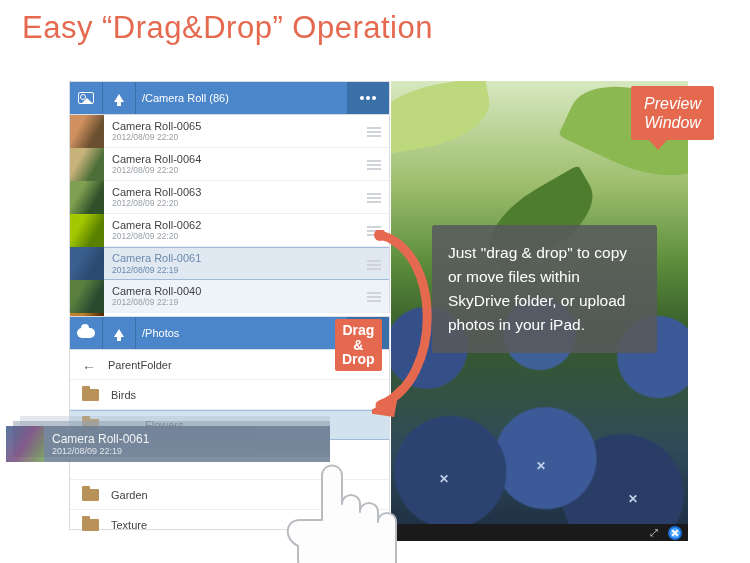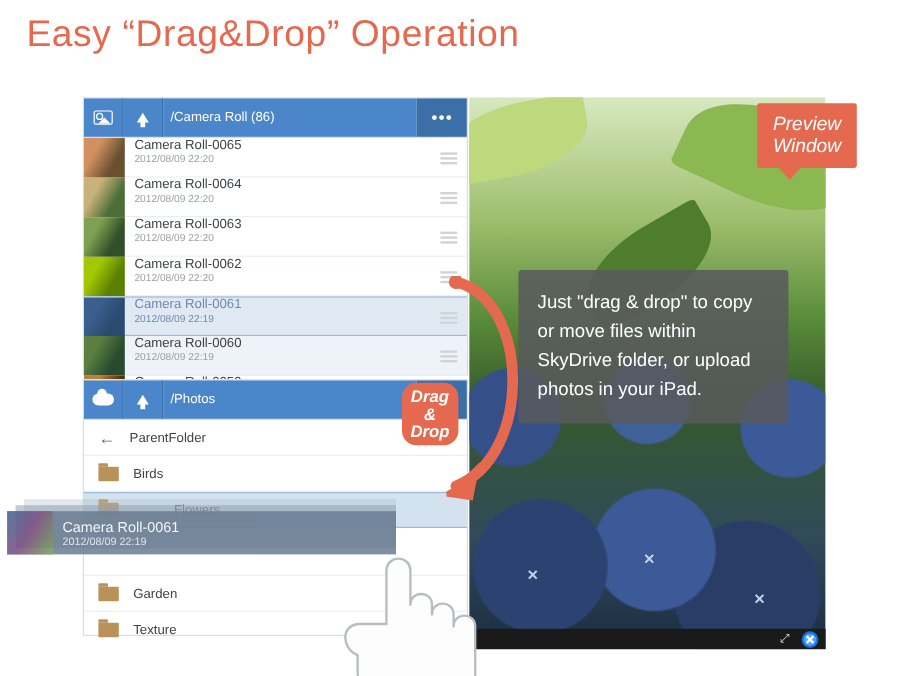--- a/index.html
+++ b/index.html
@@ -57,21 +57,21 @@
   .cloud-icon {
     width:18px; height:10px; border-radius:10px; background:#fff; position:relative;
   }
   .cloud-icon::before{
     content:""; position:absolute; width:8px; height:8px; background:#fff; border-radius:50%;
     top:-4px; left:4px;
   }
 
   .file-list { position:relative; }
   .file-row {
-    height: 33px; border-bottom:1px solid #eceff2; display:flex; align-items:flex-start;
+    height: 33px; border-bottom:1px solid #eceff2; display:flex; align-items:center;
     position:relative;
   }
   .file-row.selected { background:#e0e9f2; border-top:1px solid #9fb9d9; border-bottom:1px solid #9fb9d9; }
   .file-row.selected2 { background:#edf3f9; }
   .thumb {
     width:34px; height:33px; background:linear-gradient(135deg,#6a4,#384,#a86); flex:0 0 auto;
   }
   .thumb.t1{background:linear-gradient(120deg,#d09060 30%,#6a5030 70%)}
   .thumb.t2{background:linear-gradient(120deg,#c7b27a 30%,#4c6e38 70%)}
   .thumb.t3{background:linear-gradient(120deg,#7fa050 30%,#30502a 70%)}
@@ -160,22 +160,22 @@
   }
   .tag-preview::after{
     content:""; position:absolute; left:18px; bottom:-10px;
     border-left:9px solid transparent; border-right:9px solid transparent;
     border-top:10px solid #e5694f;
   }
 
   
   .tag-dnd{
     position:absolute; left:335px; top:319px; padding:4px 7px;
-    background:#e5694f; color:#fff; font-size:14px; font-style:italic; font-weight:600;
-    line-height:1.05; border-radius:12px; z-index:6; text-align:center;
+    background:#e5694f; color:#fff; font-size:14px; font-weight:600;
+    line-height:1.05; border-radius:2px; z-index:6; text-align:center;
   }
 
   
   .arrow-wrap{ position:absolute; left:372px; top:230px; width:70px; height:195px; z-index:5; }
   .arrow-wrap svg{ width:100%; height:100%; }
 
   
   .desc-box{
     position:absolute; left:432px; top:225px; width:225px;
     background:rgba(88,90,92,.88); color:#fff; font-size:15.5px; line-height:1.55;
@@ -279,21 +279,21 @@
       </div>
       <div class="grip">
           <span></span>
           <span></span>
           <span></span>
         </div>
     </div>
     <div class="file-row selected2">
       <div class="thumb t6"></div>
       <div class="file-meta">
-        <div class="file-name">Camera Roll-0060</div>
+        <div class="file-name">Camera Roll-0040</div>
         <div class="file-date">2012/08/09 22:19</div>
       </div>
       <div class="grip">
           <span></span>
           <span></span>
           <span></span>
         </div>
     </div>
     <div class="file-row" style="height:20px">
       <div class="thumb t7" style="height:20px"></div>

